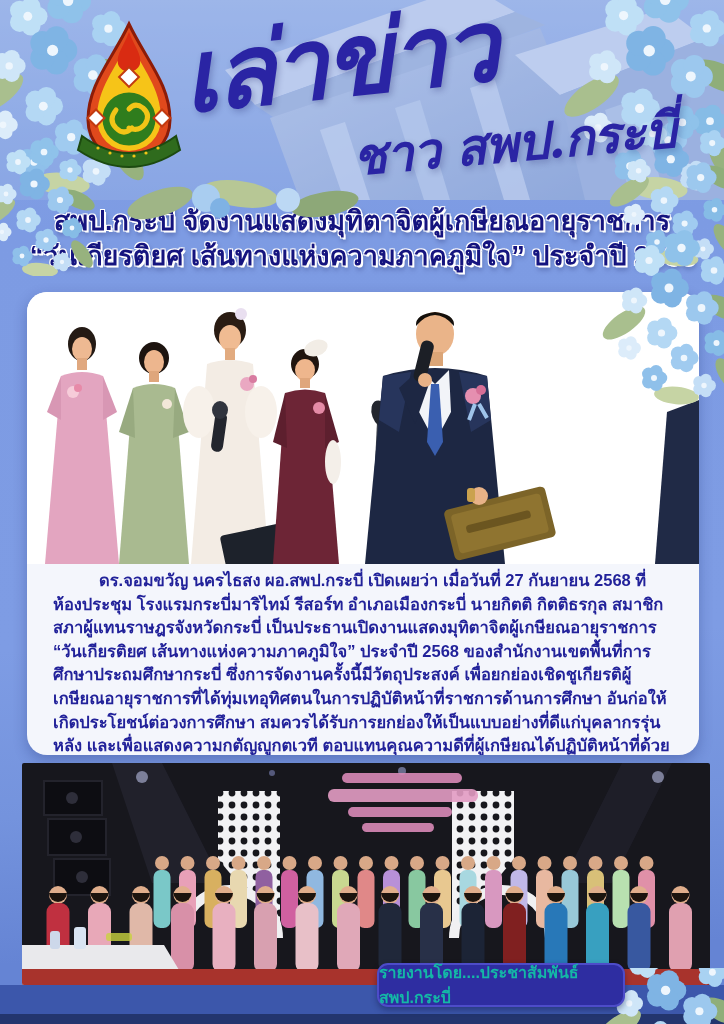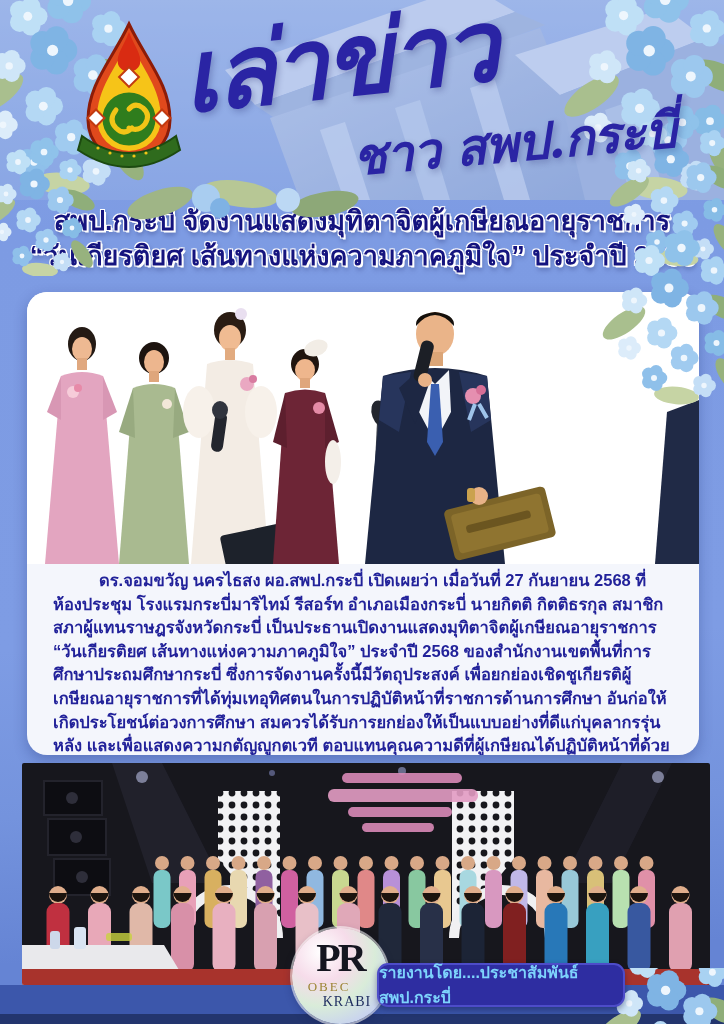--- a/index.html
+++ b/index.html
@@ -59,21 +59,21 @@
     text-align:center;
   }
   .pr-badge .pr{font-family:"Liberation Serif","DejaVu Serif",serif;font-size:40px;font-weight:bold;color:#151520;letter-spacing:-3px;line-height:44px;margin-top:8px;}
   .pr-badge .obec{font-family:"Liberation Serif","DejaVu Serif",serif;font-size:13px;letter-spacing:2px;color:#9c8434;line-height:14px;margin-left:-22px;}
   .pr-badge .krabi{font-family:"Liberation Serif","DejaVu Serif",serif;font-size:14px;letter-spacing:1px;color:#1c2a5e;line-height:16px;margin-left:14px;}
   
   .credit-banner{
     position:absolute;left:377px;top:963px;width:244px;height:40px;z-index:7;
     background:#2e2da1;border:2px solid #4d4cc9;border-radius:11px;
     display:flex;align-items:center;justify-content:center;
-    color:#7dd3fc;font-size:16px;font-weight:600;
+    color:#14b8a6;font-size:16px;font-weight:600;
     box-shadow:0 3px 6px rgba(10,15,60,.4);
   }
   .flowers{position:absolute;z-index:5;pointer-events:none;}
 </style>
 </head>
 <body>
 
 <div class="poster">
 
   <div class="hdr">
@@ -356,25 +356,20 @@
     <polygon points="0,182 142,182 166,222 0,222" fill="#e9e9ec"></polygon>
     <rect x="28" y="168" width="10" height="18" rx="3" fill="#cdd8ea"></rect>
     <rect x="52" y="164" width="12" height="22" rx="3" fill="#d8e4f2"></rect>
     <rect x="84" y="170" width="26" height="8" rx="3" fill="#c8d23e" opacity=".8"></rect>
     <rect x="0" y="206" width="688" height="16" fill="#a8332c"></rect>
   </svg>
 
   <div class="bottom-band"></div>
   <div class="bottom-edge"></div>
 
-  <div class="pr-badge">
-    <div class="pr">PR</div>
-    <div class="obec">OBEC</div>
-    <div class="krabi">KRABI</div>
-  </div>
 
   <div class="credit-banner">
     <span>รายงานโดย....ประชาสัมพันธ์ สพป.กระบี่</span>
   </div>
 
   <svg class="flowers" style="left:-28px;top:-24px" width="220" height="300" viewBox="0 0 220 300">
       <g class="cl" transform="translate(0,0) scale(1.55)">
         <ellipse cx="16" cy="76" rx="20" ry="8" transform="rotate(-35 16 76)" fill="#a9bf8e"></ellipse>
         <ellipse cx="96" cy="64" rx="18" ry="8" transform="rotate(25 96 64)" fill="#8fae7a"></ellipse>
         <ellipse cx="58" cy="134" rx="18" ry="7" transform="rotate(5 58 134)" fill="#c6d4a4"></ellipse>

